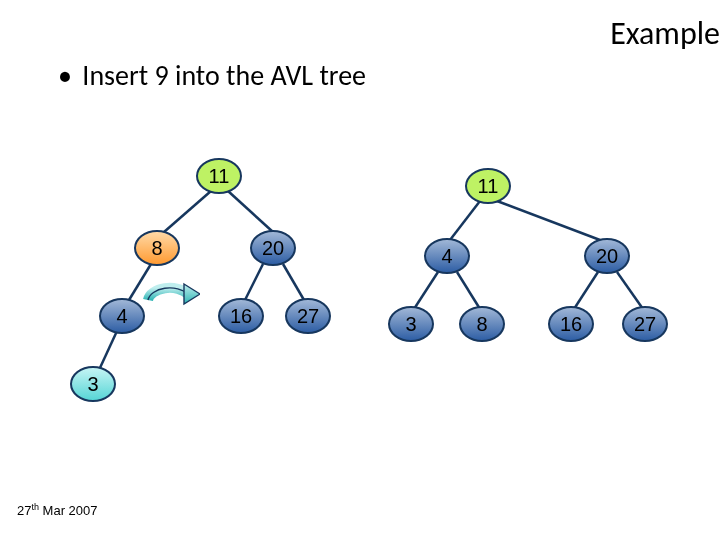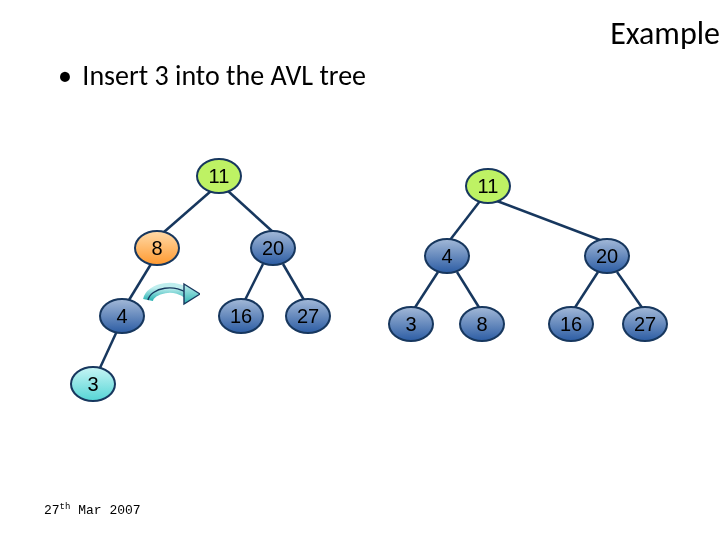--- a/index.html
+++ b/index.html
@@ -1,41 +1,41 @@
 <!DOCTYPE html>
 <html><head>
 <meta charset="utf-8">
 <style>
   html,body{margin:0;padding:0}
   body{width:720px;height:540px;background:#fff;font-family:"Calibri","Segoe UI",Arial,sans-serif;position:relative;color:#000}
   .title{position:absolute;left:0;right:0;top:14px;text-align:right;font-size:32px}
   .bullet-row{position:absolute;left:58px;top:58px;font-size:28px}
   .bullet-dot{display:inline-block;width:18px}
-  .footer{position:absolute;left:44px;bottom:22px;font-size:13px;font-family:Liberation Mono, monospace}
+  .footer{position:absolute;left:17px;bottom:22px;font-size:13px;font-family:Liberation Sans, sans-serif}
   .footer sup{font-size:9px}
   .stage{position:absolute;inset:0}
   svg{position:absolute;left:0;top:0}
 
   .node{position:absolute;width:46px;height:36px;border:2.5px solid #17375e;border-radius:50%;
         display:flex;align-items:center;justify-content:center;
         font-family:Arial,sans-serif;font-size:20px;line-height:1;box-sizing:border-box;
         background:linear-gradient(to bottom,#9fb6d6 0%,#2f5fa5 100%)}
   .node.white{background:#bef264}
   .node.orange{background:linear-gradient(to bottom,#ffd9a6 0%,#ff9b33 100%)}
   .node.cyan{background:linear-gradient(to bottom,#c4f4f4 0%,#58d6d6 100%)}
 
   .rot-arrow{position:absolute;width:60px;height:34px}
 </style>
 </head>
 <body>
 
 <div class="title">Example</div>
 <div class="bullet-row">
   <span class="bullet-dot">•</span>
-  <span>Insert 3 into the AVL tree</span>
+  <span>Insert 9 into the AVL tree</span>
 </div>
 
 <div class="stage">
 
   <svg width="720" height="540">
     <g stroke="#17375e" stroke-width="2.5" fill="none">
 
       <line x1="211" y1="191" x2="164" y2="232"></line>
       <line x1="228" y1="191" x2="273" y2="232"></line>
       <line x1="151" y1="264" x2="129" y2="300"></line>

